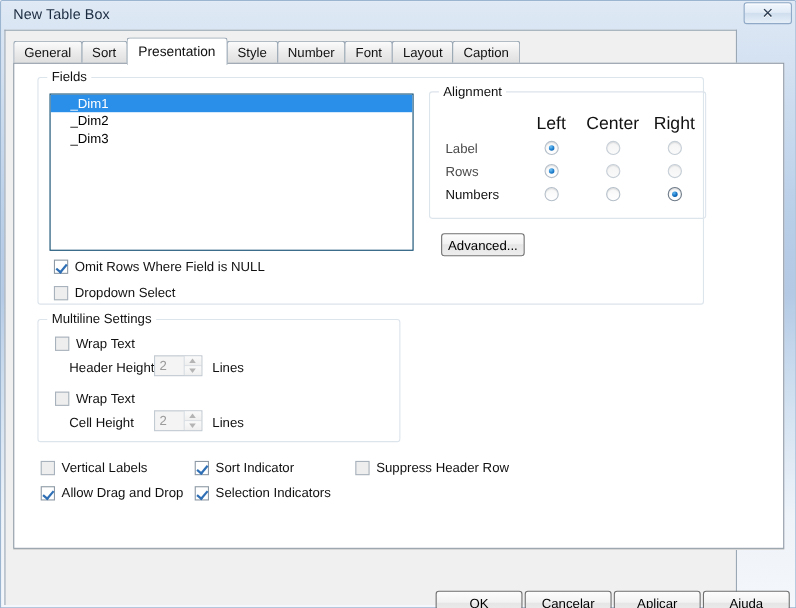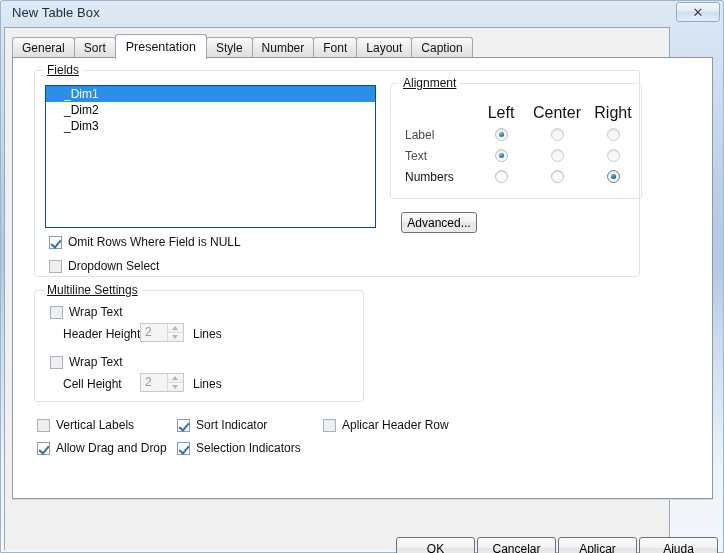--- a/index.html
+++ b/index.html
@@ -128,21 +128,20 @@
   }
   .group > .group-title {
     position: absolute;
     top: -8px;
     left: 8px;
     padding: 0 4px;
     background: #ffffff;
     font-size: 12px;
     color: #111111;
     white-space: nowrap;
-    text-decoration: underline;
   }
 
   #fields-group  { left: 21px;  top: 12px;  width: 606px; height: 207px; }
   #align-group   { left: 355px; top: 12px;  width: 252px; height: 116px; }
   #multiline-group { left: 21px; top: 232px; width: 330px; height: 112px; }
 
   
   .listbox {
     position: absolute;
     left: 10px; top: 14px;
@@ -372,21 +371,21 @@
 
           <div class="align-head" style="left:86px;">Left</div>
           <div class="align-head" style="left:142px;">Center</div>
           <div class="align-head" style="left:198px;">Right</div>
 
           <div class="align-rowlabel dim" style="top:44px;">Label</div>
           <div class="radio on" style="left:104px; top:44px;"></div>
           <div class="radio disabled" style="left:160px; top:44px;"></div>
           <div class="radio disabled" style="left:216px; top:44px;"></div>
 
-          <div class="align-rowlabel dim" style="top:65px;">Text</div>
+          <div class="align-rowlabel dim" style="top:65px;">Rows</div>
           <div class="radio on" style="left:104px; top:65px;"></div>
           <div class="radio disabled" style="left:160px; top:65px;"></div>
           <div class="radio disabled" style="left:216px; top:65px;"></div>
 
           <div class="align-rowlabel" style="top:86px;">Numbers</div>
           <div class="radio" style="left:104px; top:86px;"></div>
           <div class="radio" style="left:160px; top:86px;"></div>
           <div class="radio on strong" style="left:216px; top:86px;"></div>
         </div>
 
@@ -430,21 +429,21 @@
       <div class="cbrow" style="left:24px; top:360px;">
         <span class="cbox"></span>
         <span class="cblabel">Vertical Labels</span>
       </div>
       <div class="cbrow" style="left:164px; top:360px;">
         <span class="cbox checked"></span>
         <span class="cblabel">Sort Indicator</span>
       </div>
       <div class="cbrow" style="left:310px; top:360px;">
         <span class="cbox"></span>
-        <span class="cblabel">Aplicar Header Row</span>
+        <span class="cblabel">Suppress Header Row</span>
       </div>
       <div class="cbrow" style="left:164px; top:383px;">
         <span class="cbox checked"></span>
         <span class="cblabel">Selection Indicators</span>
       </div>
       <div class="cbrow" style="left:24px; top:383px;">
         <span class="cbox checked"></span>
         <span class="cblabel">Allow Drag and Drop</span>
       </div>
 

